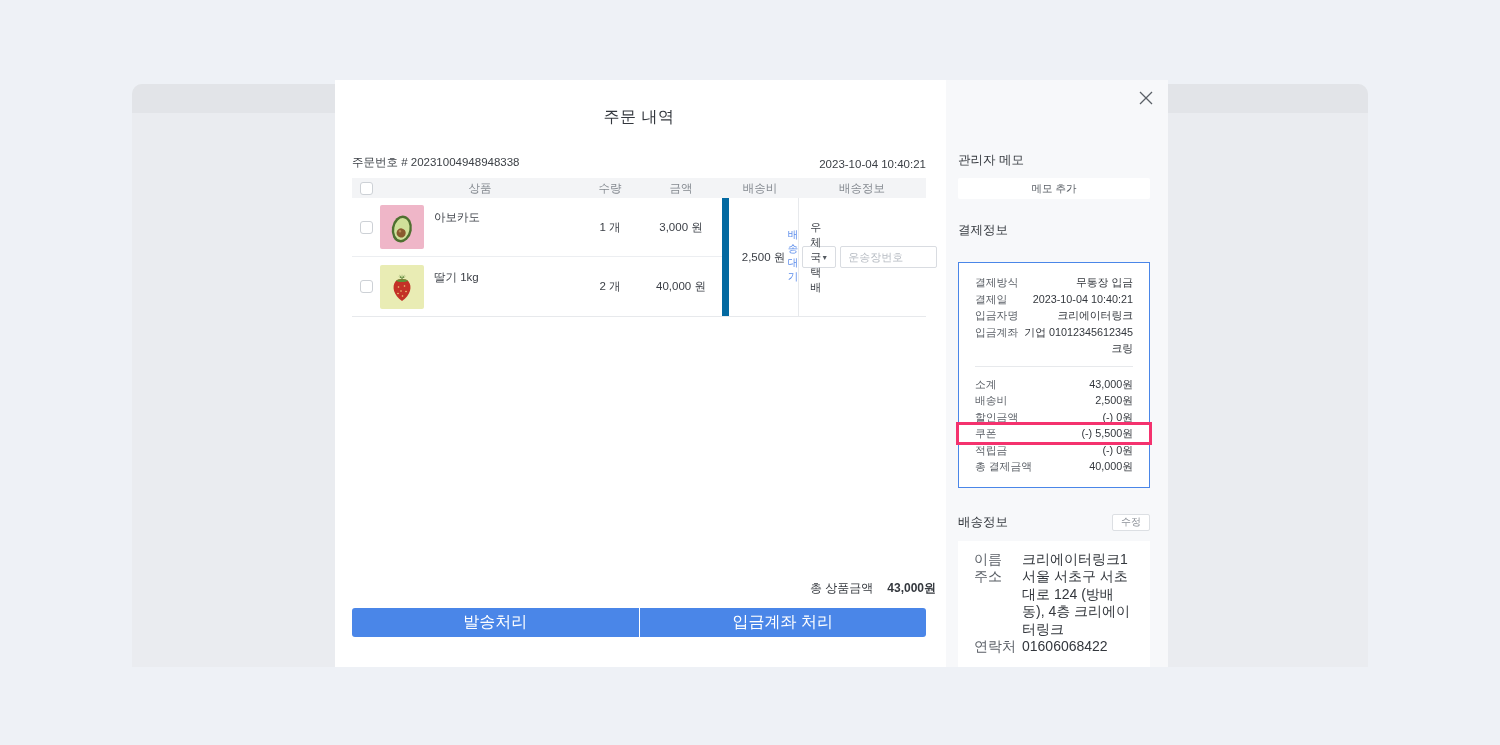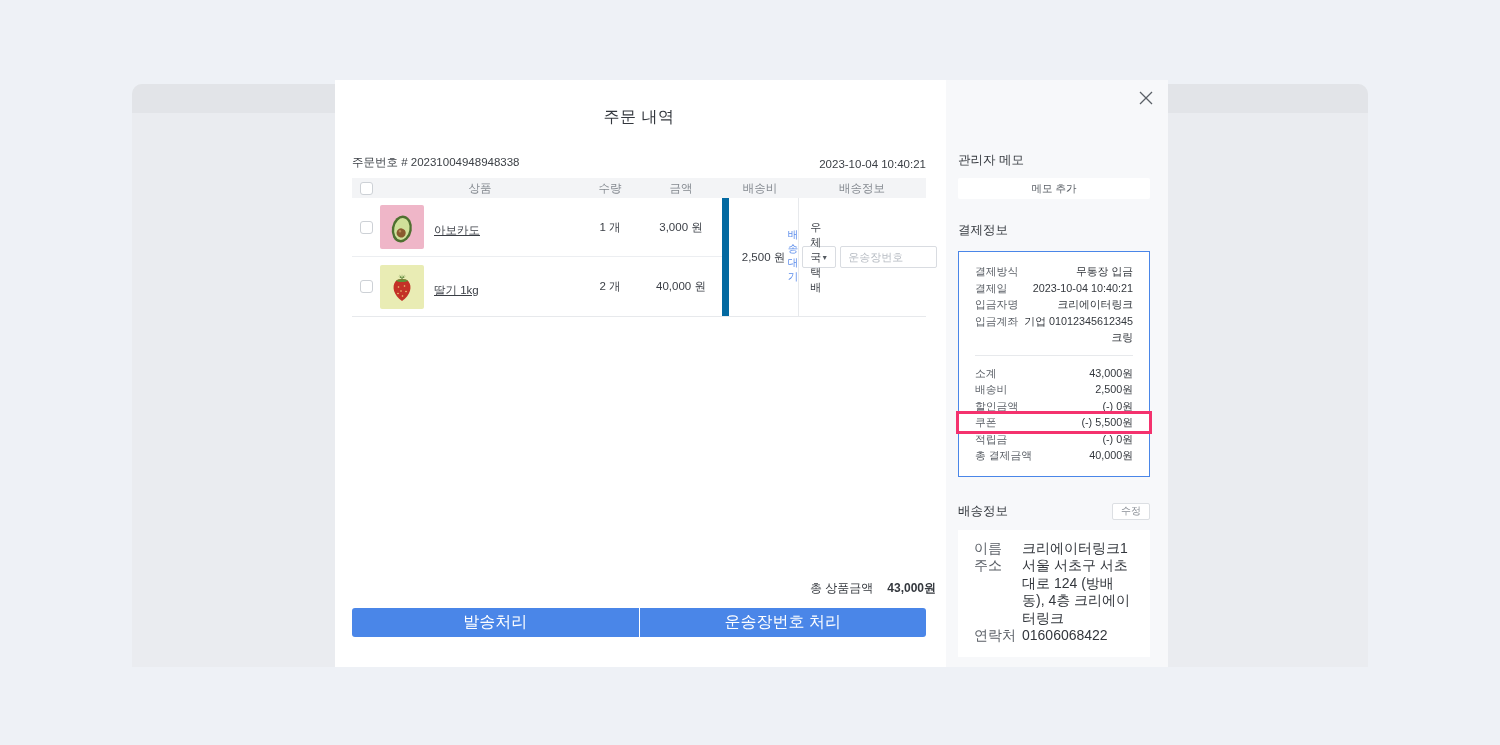--- a/index.html
+++ b/index.html
@@ -32,21 +32,21 @@
   .col-qty { width:60px; text-align:center; }
   .col-amount { width:82px; text-align:center; }
   .col-fee { width:76px; text-align:center; }
   .col-info { width:128px; text-align:center; }
 
   .tbody { display:flex; border-bottom:1px solid #e7e9ec; }
   .left-rows { width:370px; }
   .prow { display:flex; align-items:center; height:59px; }
   .prow.first { border-bottom:1px solid #eceef1; }
   .prod-cell { width:200px; display:flex; align-items:center; gap:10px; }
-  .prod-name { align-self:flex-start; margin-top:18px; color:#3a3e45;text-decoration:underline; }
+  .prod-name { align-self:flex-start; margin-top:5px; color:#3a3e45; }
   .thumb { width:44px; height:44px; border-radius:2px; flex:0 0 auto; }
   .cell-mid { color:#3a3e45; }
   .fee-cell { width:76px; border-left:7px solid #0369a1; display:flex; align-items:center;
               justify-content:center; color:#3a3e45; }
   .info-cell { width:128px; border-left:1px solid #e7e9ec; display:flex; flex-direction:row;
                align-items:center; justify-content:center; gap:4px; }
   .ship-status { font-size:10.5px; color:#5b8ceb; margin-bottom:2px; }
   .courier-select { width:97px; height:22px; background:#fff; border:1px solid #d9dce1; border-radius:2px;
                     display:flex; align-items:center; justify-content:space-between; padding:0 7px;
                     font-size:11px; color:#3a3e45; cursor:pointer; }
@@ -67,21 +67,21 @@
                 font-family:inherit; cursor:pointer; }
   .action-btn + .action-btn { border-left:1px solid #ffffff; }
 
   
   .close-btn { position:absolute; top:10px; right:14px; width:16px; height:16px; cursor:pointer; }
   .side-heading { font-size:12.5px; color:#33373d; }
   .h-memo { margin-top:72px; }
   .memo-add-btn { margin-top:9px; width:100%; height:21px; background:#fff; border:none; border-radius:2px;
                   font-size:10.5px; color:#5b6067; font-family:inherit; cursor:pointer; }
   .h-payment { margin-top:23px; }
-  .pay-box { position:relative; margin-top:12px; background:#fff; border:1px solid #4a86e8;
+  .pay-box { position:relative; margin-top:23px; background:#fff; border:1px solid #4a86e8;
              padding:11px 16px 12px 16px; font-size:10.8px; }
   .kv-row { position:relative; display:flex; justify-content:space-between; line-height:16.5px; }
   .kv-row .k { color:#5b6067; white-space:nowrap; }
   .kv-row .v { color:#33373d; text-align:right; white-space:pre-line; }
   .pay-divider { border:none; border-top:1px solid #e7e9ec; margin:9px 0 9px 0; }
   .hl-box { position:absolute; left:-19px; right:-19px; top:-3px; bottom:-3px;
             border:3px solid #f4326e; pointer-events:none; }
 
   .h-ship { margin-top:26px; display:flex; justify-content:space-between; align-items:center; }
   .edit-btn { width:38px; height:17px; background:#fff; border:1px solid #dcdfe3; border-radius:2px;
@@ -182,21 +182,21 @@
         </div>
       </div>
 
       <div class="grand-total">
         <span>총 상품금액</span>
         <span class="val">43,000원</span>
       </div>
 
       <div class="action-bar">
         <button class="action-btn">발송처리</button>
-        <button class="action-btn">운송장번호 처리</button>
+        <button class="action-btn">입금계좌 처리</button>
       </div>
     </div>
 
     <div class="modal-side">
       <svg class="close-btn" viewBox="0 0 16 16">
         <line x1="2" y1="2" x2="14" y2="14" stroke="#5b6067" stroke-width="1.2"></line>
         <line x1="14" y1="2" x2="2" y2="14" stroke="#5b6067" stroke-width="1.2"></line>
       </svg>
 
       <div class="side-heading h-memo">관리자 메모</div>

